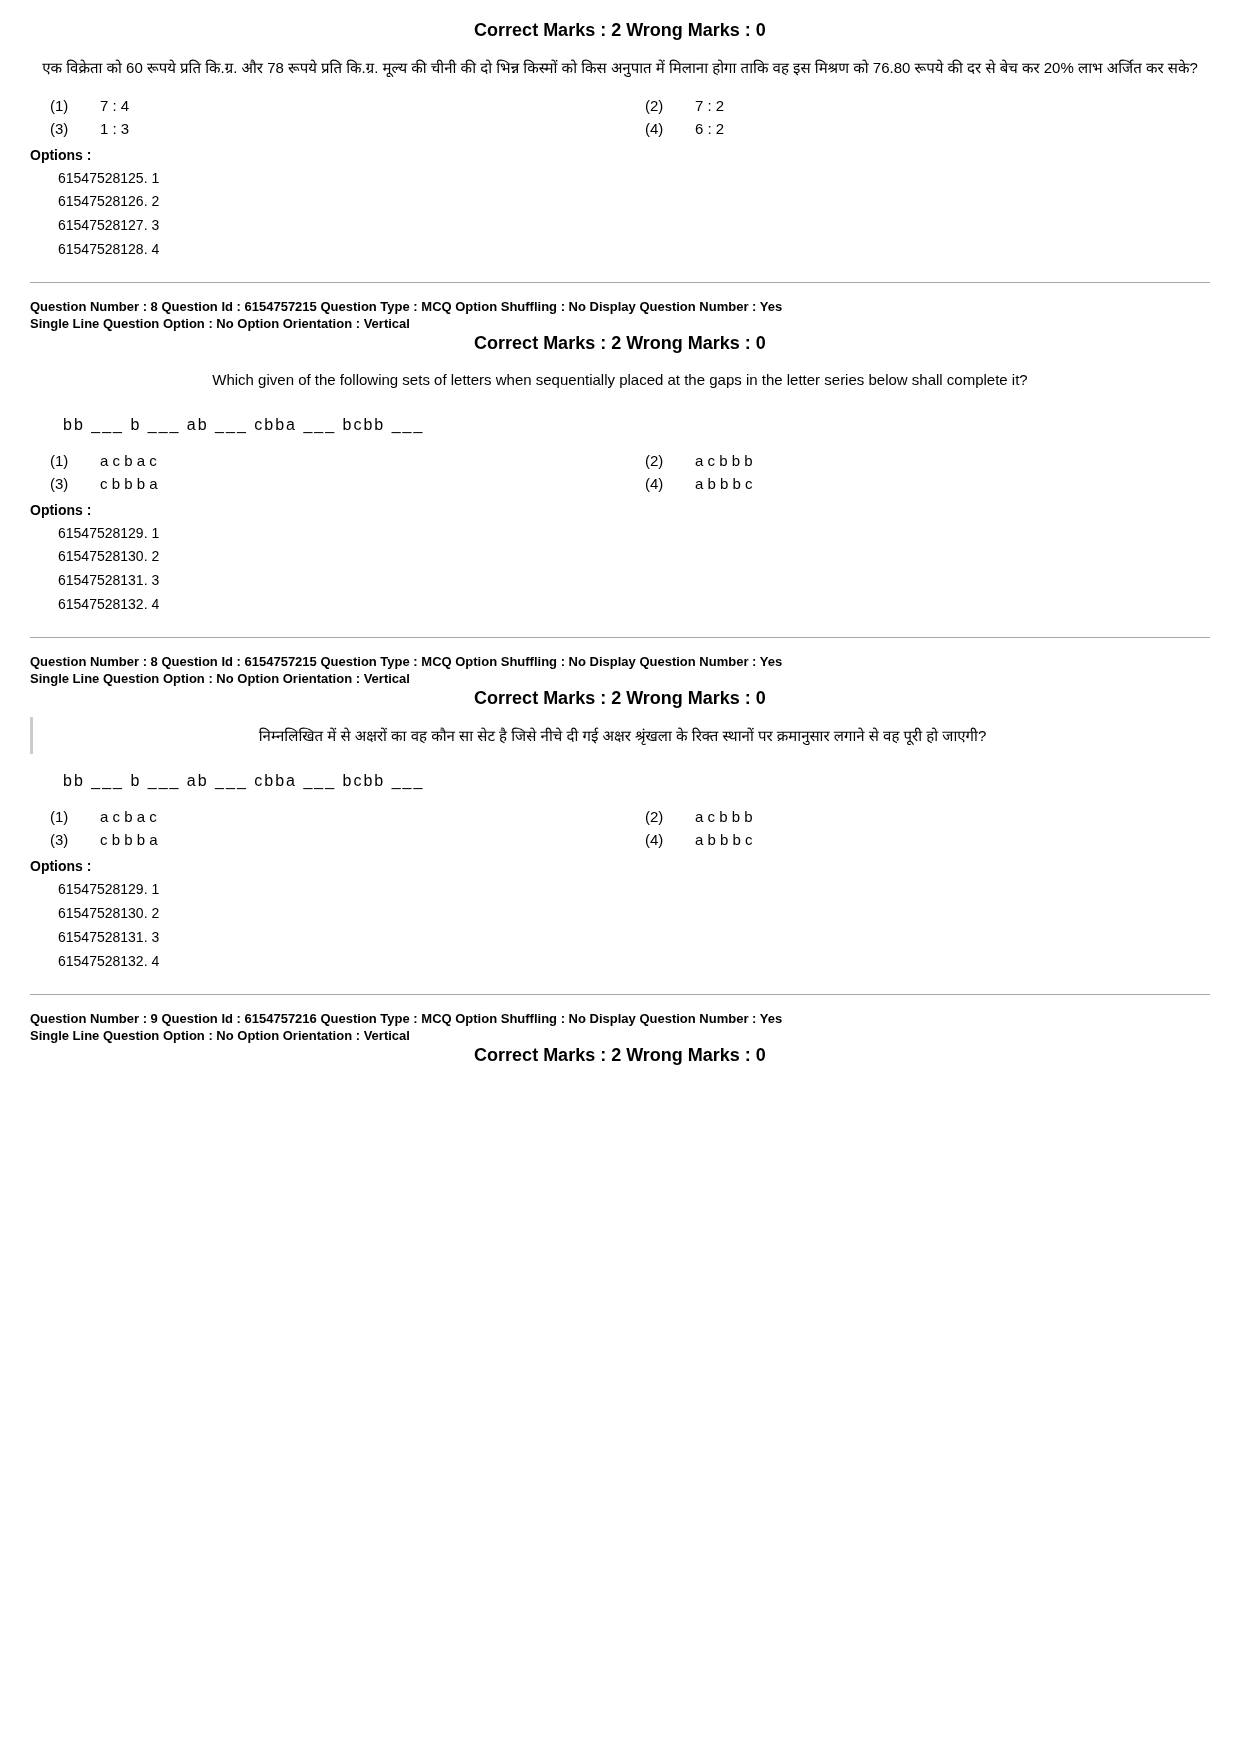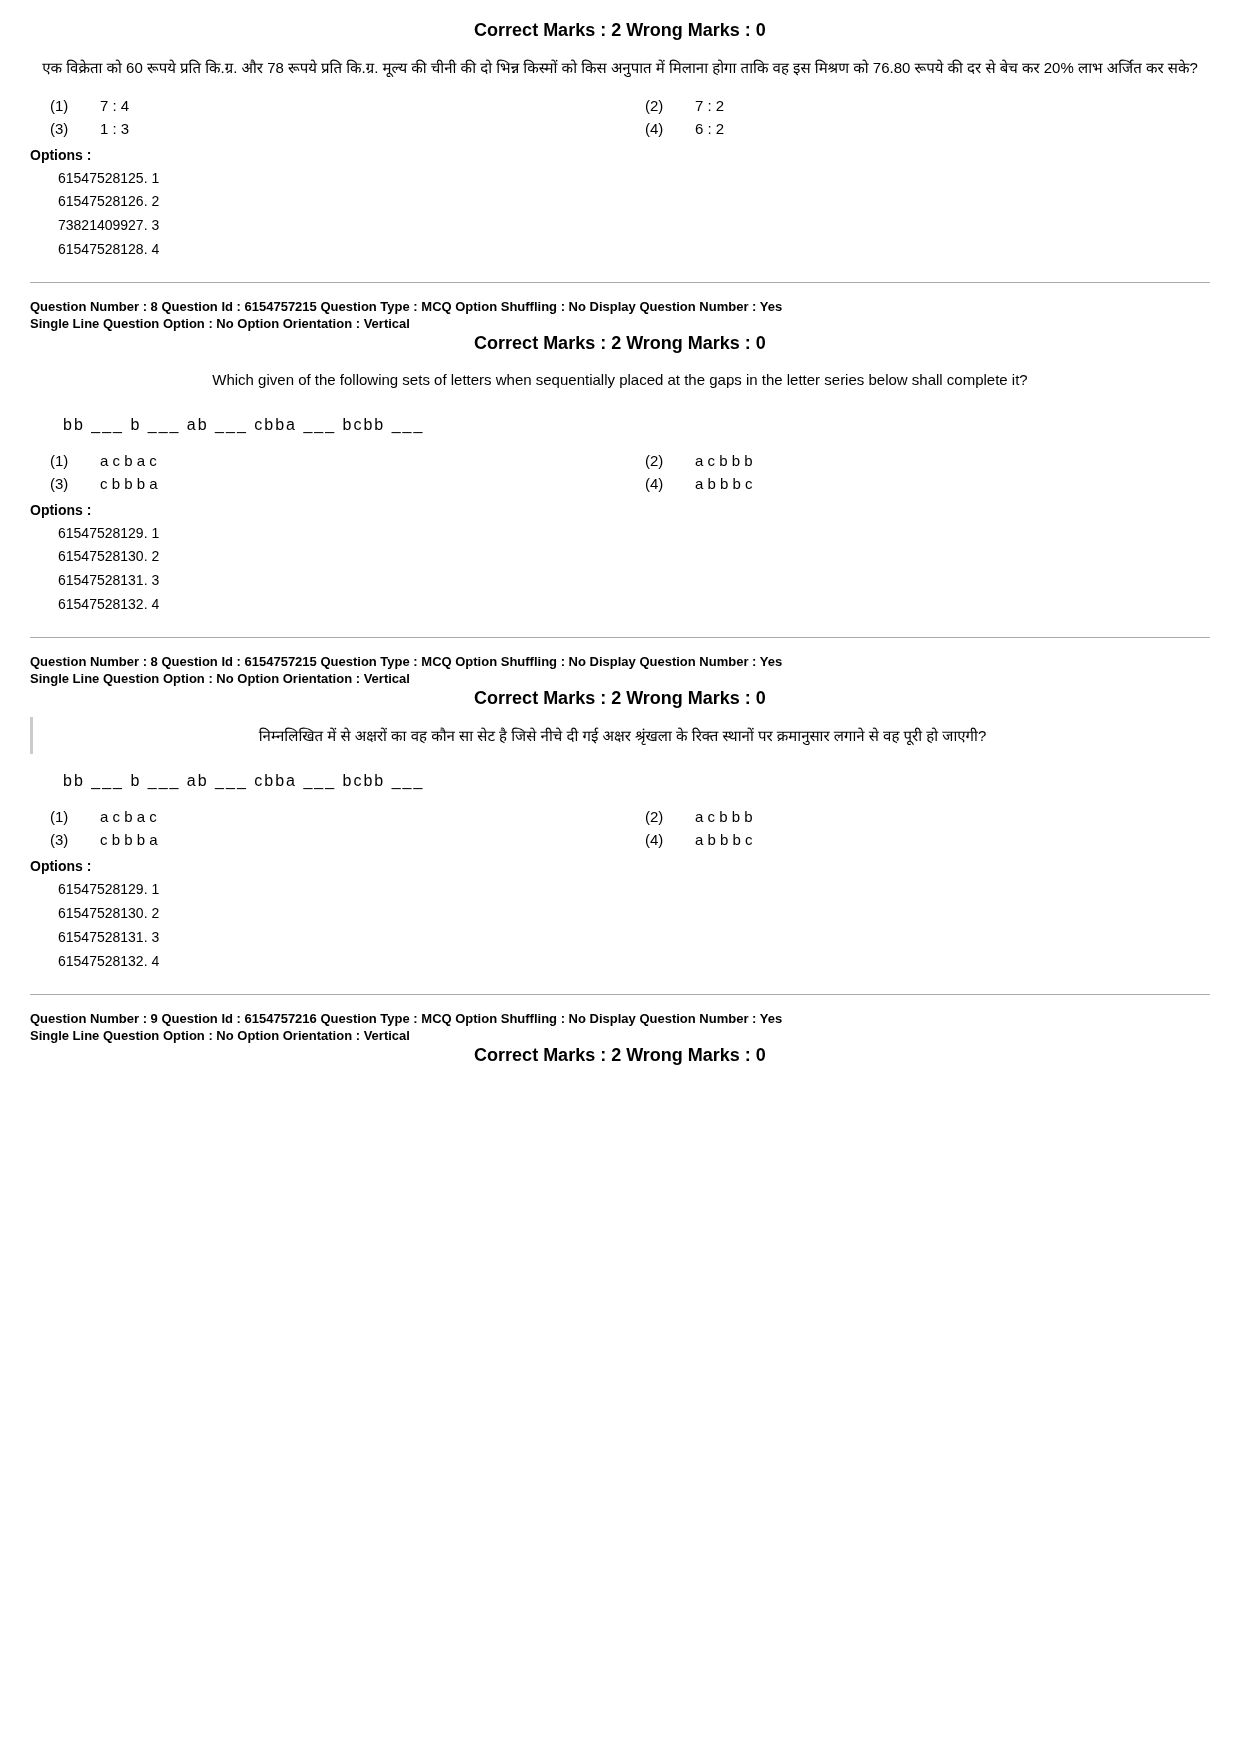--- a/index.html
+++ b/index.html
@@ -99,21 +99,21 @@
       <span>1 : 3</span>
     </div>
     <div class="option-item">
       <span class="option-num">(4)</span>
       <span>6 : 2</span>
     </div>
   </div>
   <div class="options-label">Options :</div>
   <div class="option-code">61547528125. 1</div>
   <div class="option-code">61547528126. 2</div>
-  <div class="option-code">73821409927. 3</div>
+  <div class="option-code">61547528127. 3</div>
   <div class="option-code">61547528128. 4</div>
 </div>
 
 <hr class="divider">
 
 <div class="section">
   <div class="meta-line">Question Number : 8  Question Id : 6154757215  Question Type : MCQ  Option Shuffling : No  Display Question Number : Yes</div>
   <div class="meta-line">Single Line Question Option : No  Option Orientation : Vertical</div>
   <div class="marks-line">Correct Marks : 2  Wrong Marks : 0</div>
   <div class="question-text">Which given of the following sets of letters when sequentially placed at the gaps in the letter series below shall complete it?</div>

